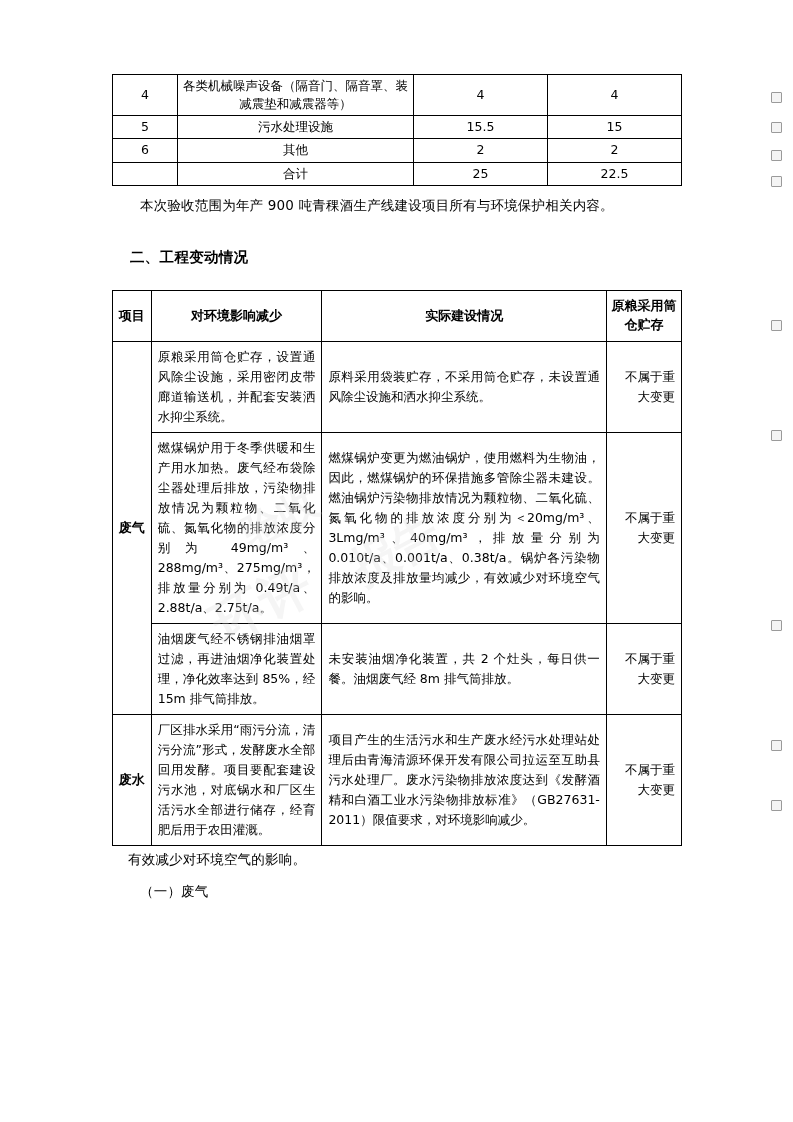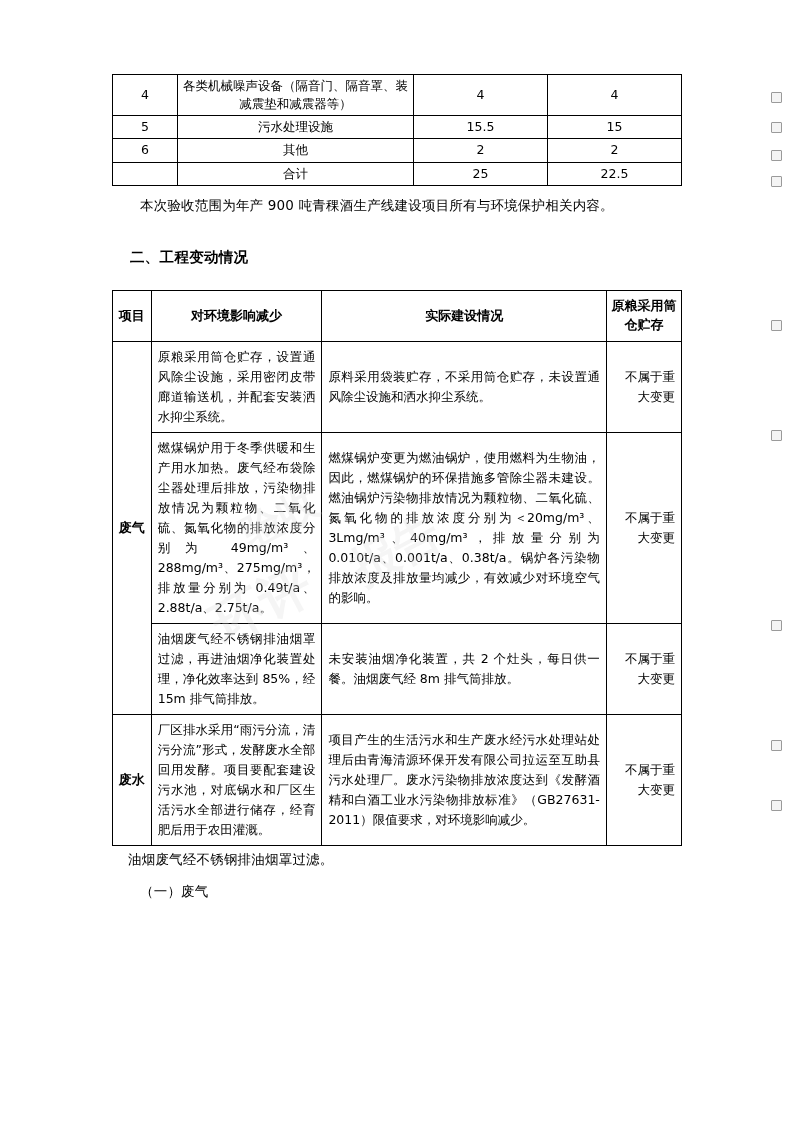--- a/index.html
+++ b/index.html
@@ -230,20 +230,20 @@
         </tr>
         <tr>
           <td class="cat">废水</td>
           <td>厂区排水采用“雨污分流，清污分流”形式，发酵废水全部回用发酵。项目要配套建设污水池，对底锅水和厂区生活污水全部进行储存，经育肥后用于农田灌溉。</td>
           <td>项目产生的生活污水和生产废水经污水处理站处理后由青海清源环保开发有限公司拉运至互助县污水处理厂。废水污染物排放浓度达到《发酵酒精和白酒工业水污染物排放标准》（GB27631-2011）限值要求，对环境影响减少。</td>
           <td class="ctr">不属于重大变更</td>
         </tr>
       </tbody>
     </table>
 
-    <p class="para" style="text-indent:16px;">油烟废气经不锈钢排油烟罩过滤。</p>
+    <p class="para" style="text-indent:16px;">有效减少对环境空气的影响。</p>
 
     <div class="spacer6"></div>
 
     <p class="para indent2">（一）废气</p>
 
   </div>
 </div>
 
 </body></html>

